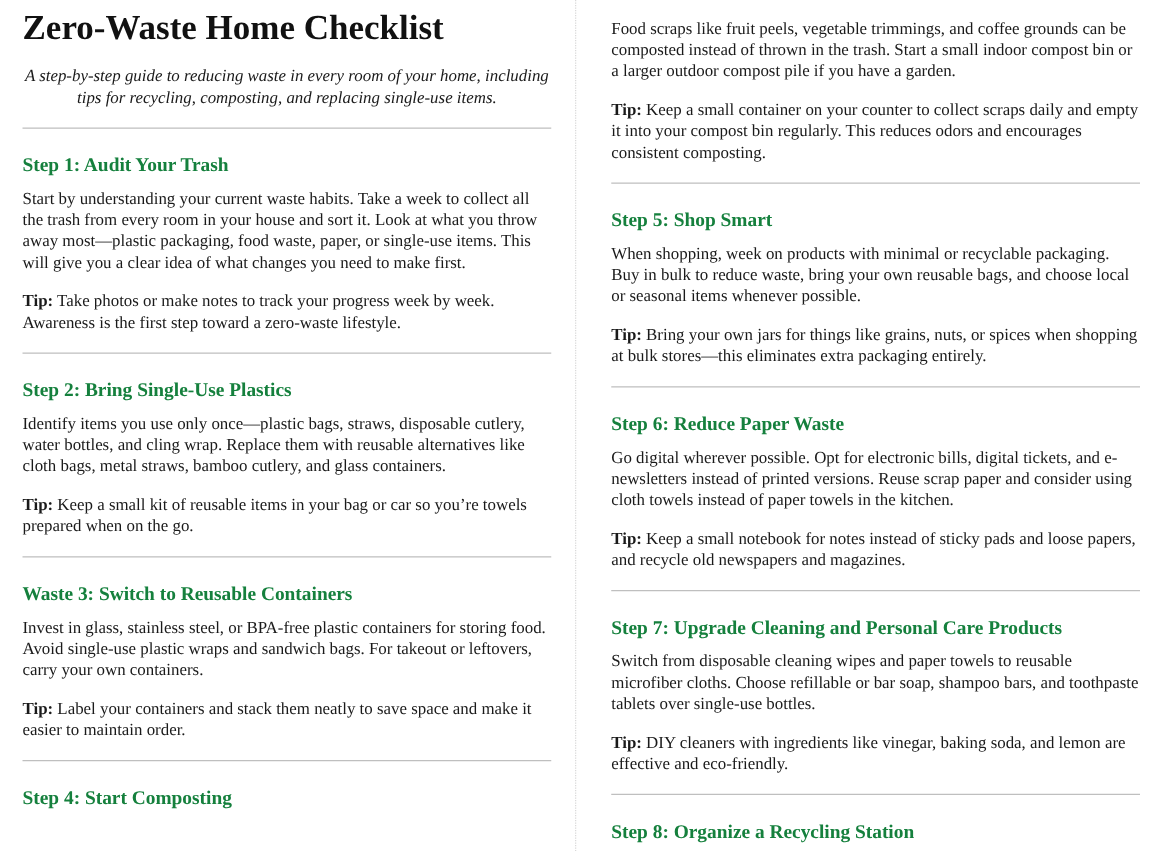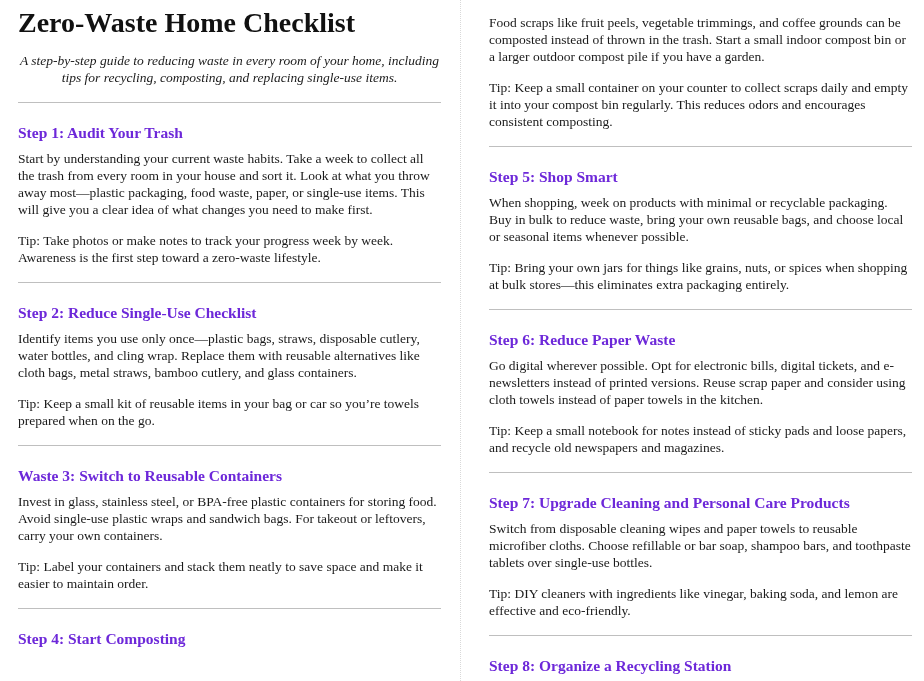--- a/index.html
+++ b/index.html
@@ -57,40 +57,40 @@
     border: none;
     border-top: 1px solid #bfbfbf;
     margin: 16px 0 0;
     height: 0;
   }
   h2 {
     margin: 20px 0 0;
     font-size: 15.5px;
     line-height: 19px;
     font-weight: bold;
-    color: #6d28d9;
+    color: #15803d;
   }
-  .tip-label { font-weight: normal; }
+  .tip-label { font-weight: bold; }
 </style>
 </head>
 <body>
 
 <div class="page">
 
   <div class="col col-left">
     <h1>Zero-Waste Home Checklist</h1>
     <p class="subtitle">A step-by-step guide to reducing waste in every room of your home, including tips for recycling, composting, and replacing single-use items.</p>
     <hr class="rule">
 
     <h2>Step 1: Audit Your Trash</h2>
     <p class="after-heading">Start by understanding your current waste habits. Take a week to collect all the trash from every room in your house and sort it. Look at what you throw away most—plastic packaging, food waste, paper, or single-use items. This will give you a clear idea of what changes you need to make first.</p>
     <p><span class="tip-label">Tip:</span> <span>Take photos or make notes to track your progress week by week. Awareness is the first step toward a zero-waste lifestyle.</span></p>
     <hr class="rule">
 
-    <h2>Step 2: Reduce Single-Use Checklist</h2>
+    <h2>Step 2: Bring Single-Use Plastics</h2>
     <p class="after-heading">Identify items you use only once—plastic bags, straws, disposable cutlery, water bottles, and cling wrap. Replace them with reusable alternatives like cloth bags, metal straws, bamboo cutlery, and glass containers.</p>
     <p><span class="tip-label">Tip:</span> <span>Keep a small kit of reusable items in your bag or car so you’re towels prepared when on the go.</span></p>
     <hr class="rule">
 
     <h2>Waste 3: Switch to Reusable Containers</h2>
     <p class="after-heading">Invest in glass, stainless steel, or BPA-free plastic containers for storing food. Avoid single-use plastic wraps and sandwich bags. For takeout or leftovers, carry your own containers.</p>
     <p><span class="tip-label">Tip:</span> <span>Label your containers and stack them neatly to save space and make it easier to maintain order.</span></p>
     <hr class="rule">
 
     <h2>Step 4: Start Composting</h2>

